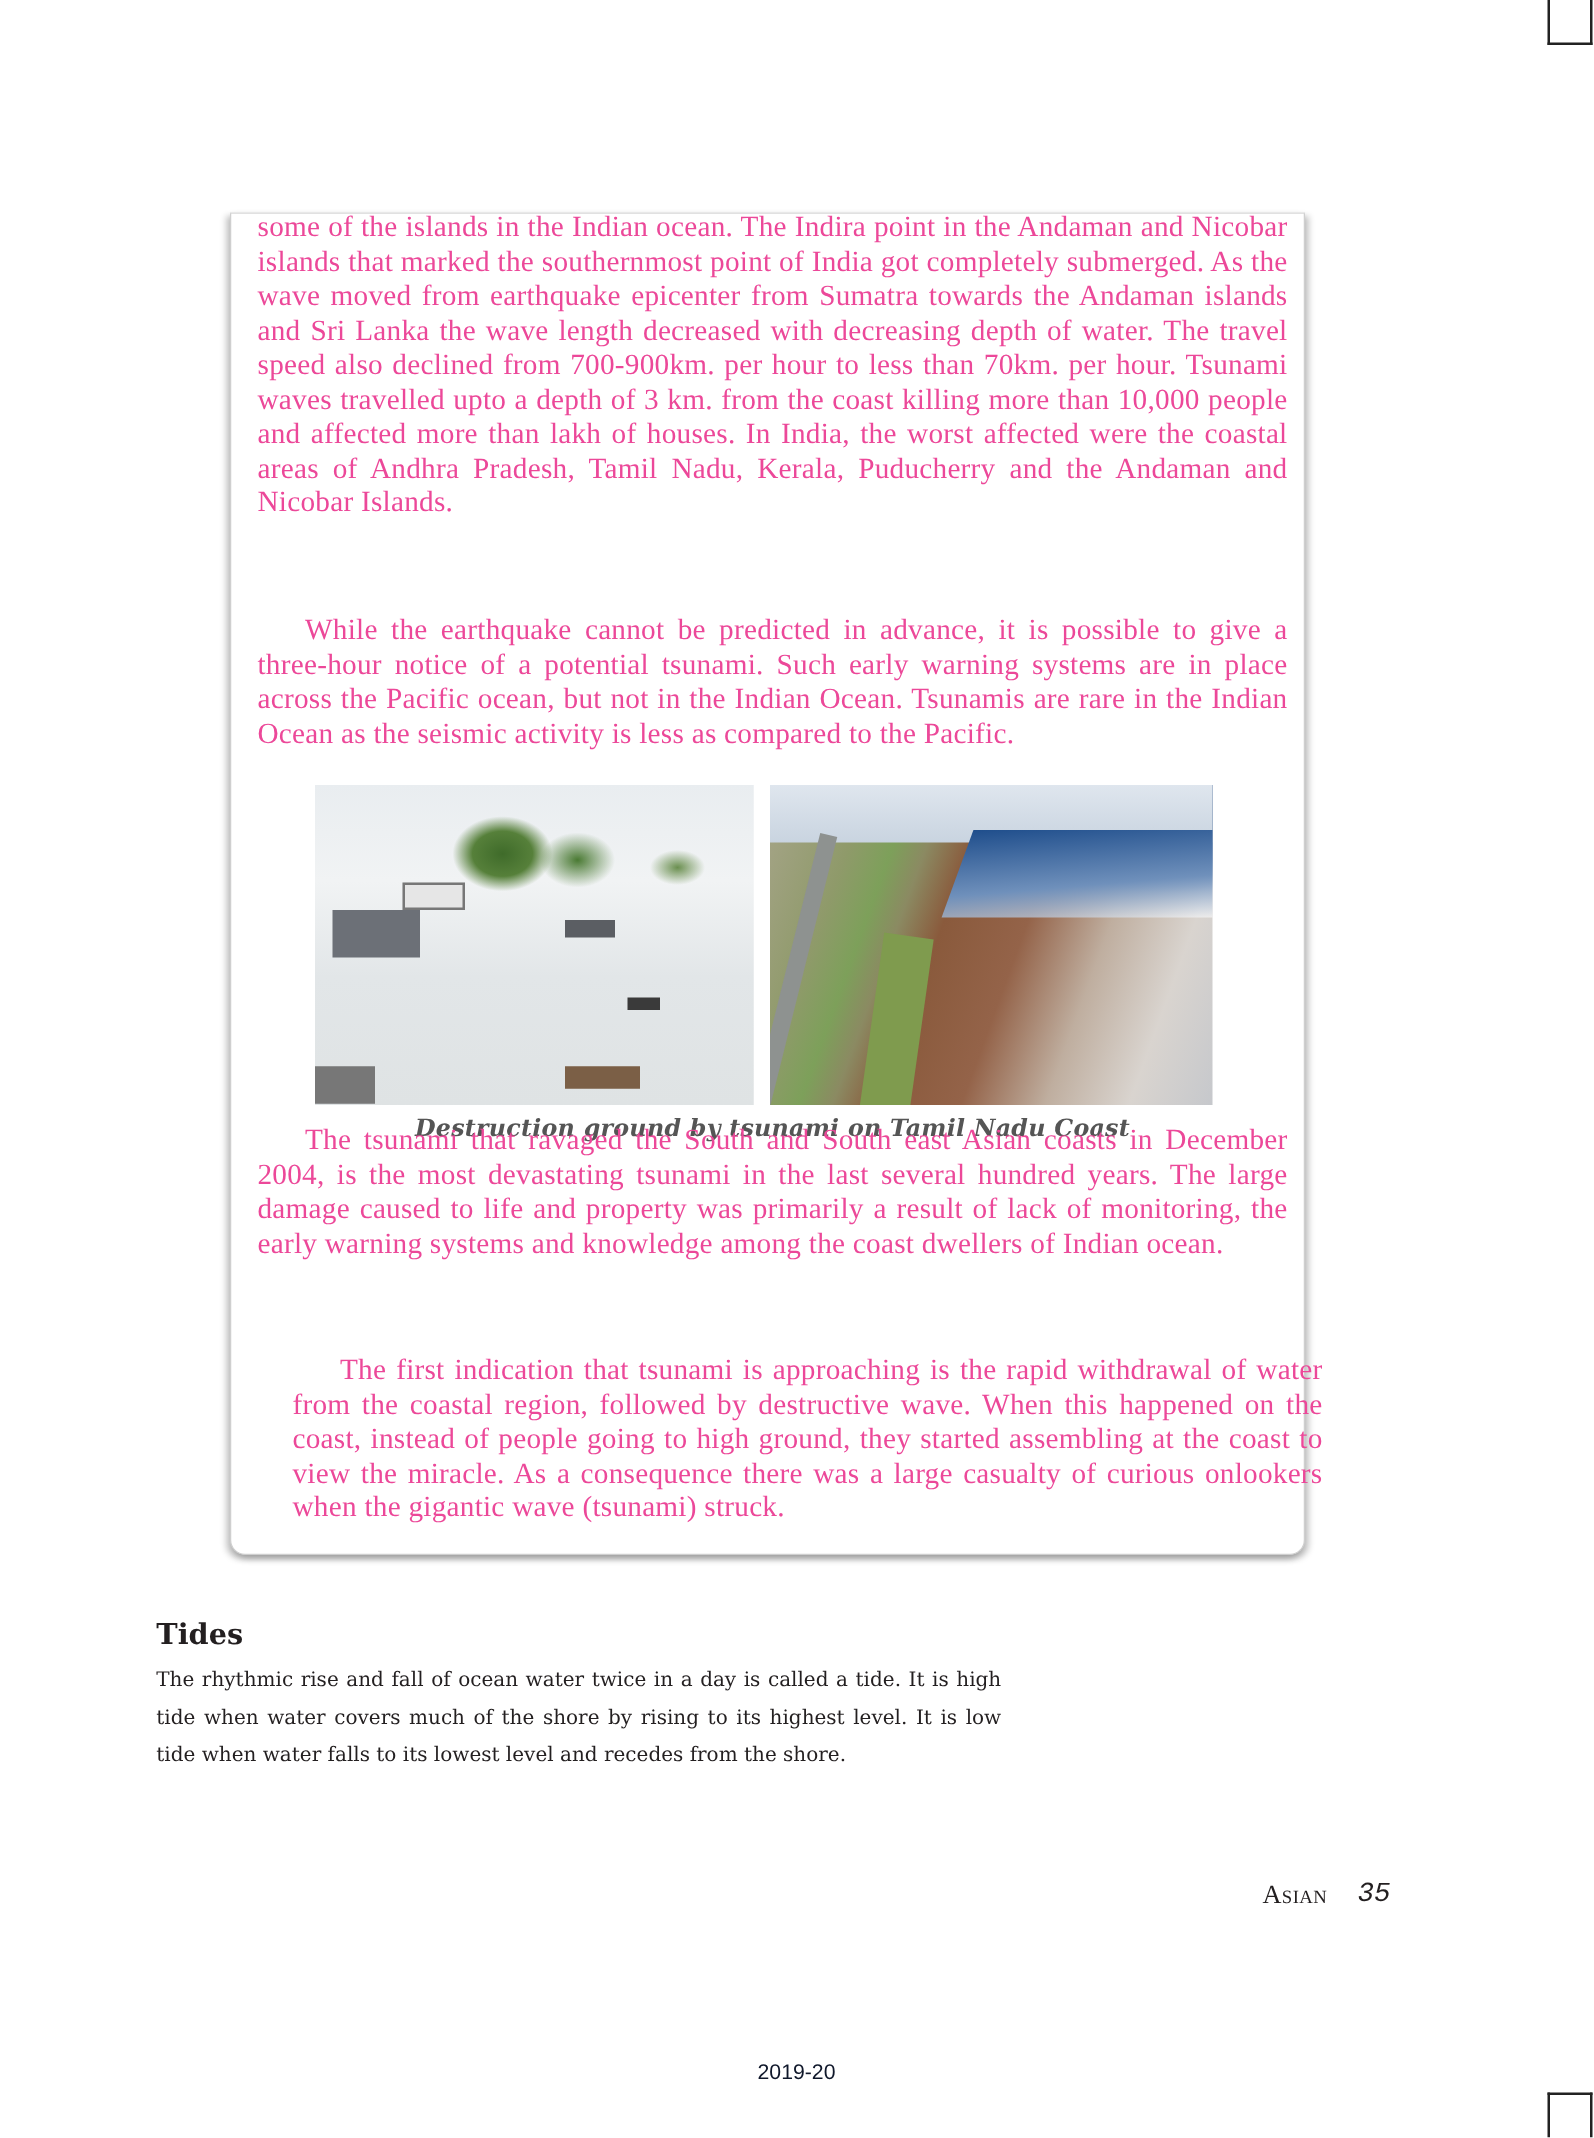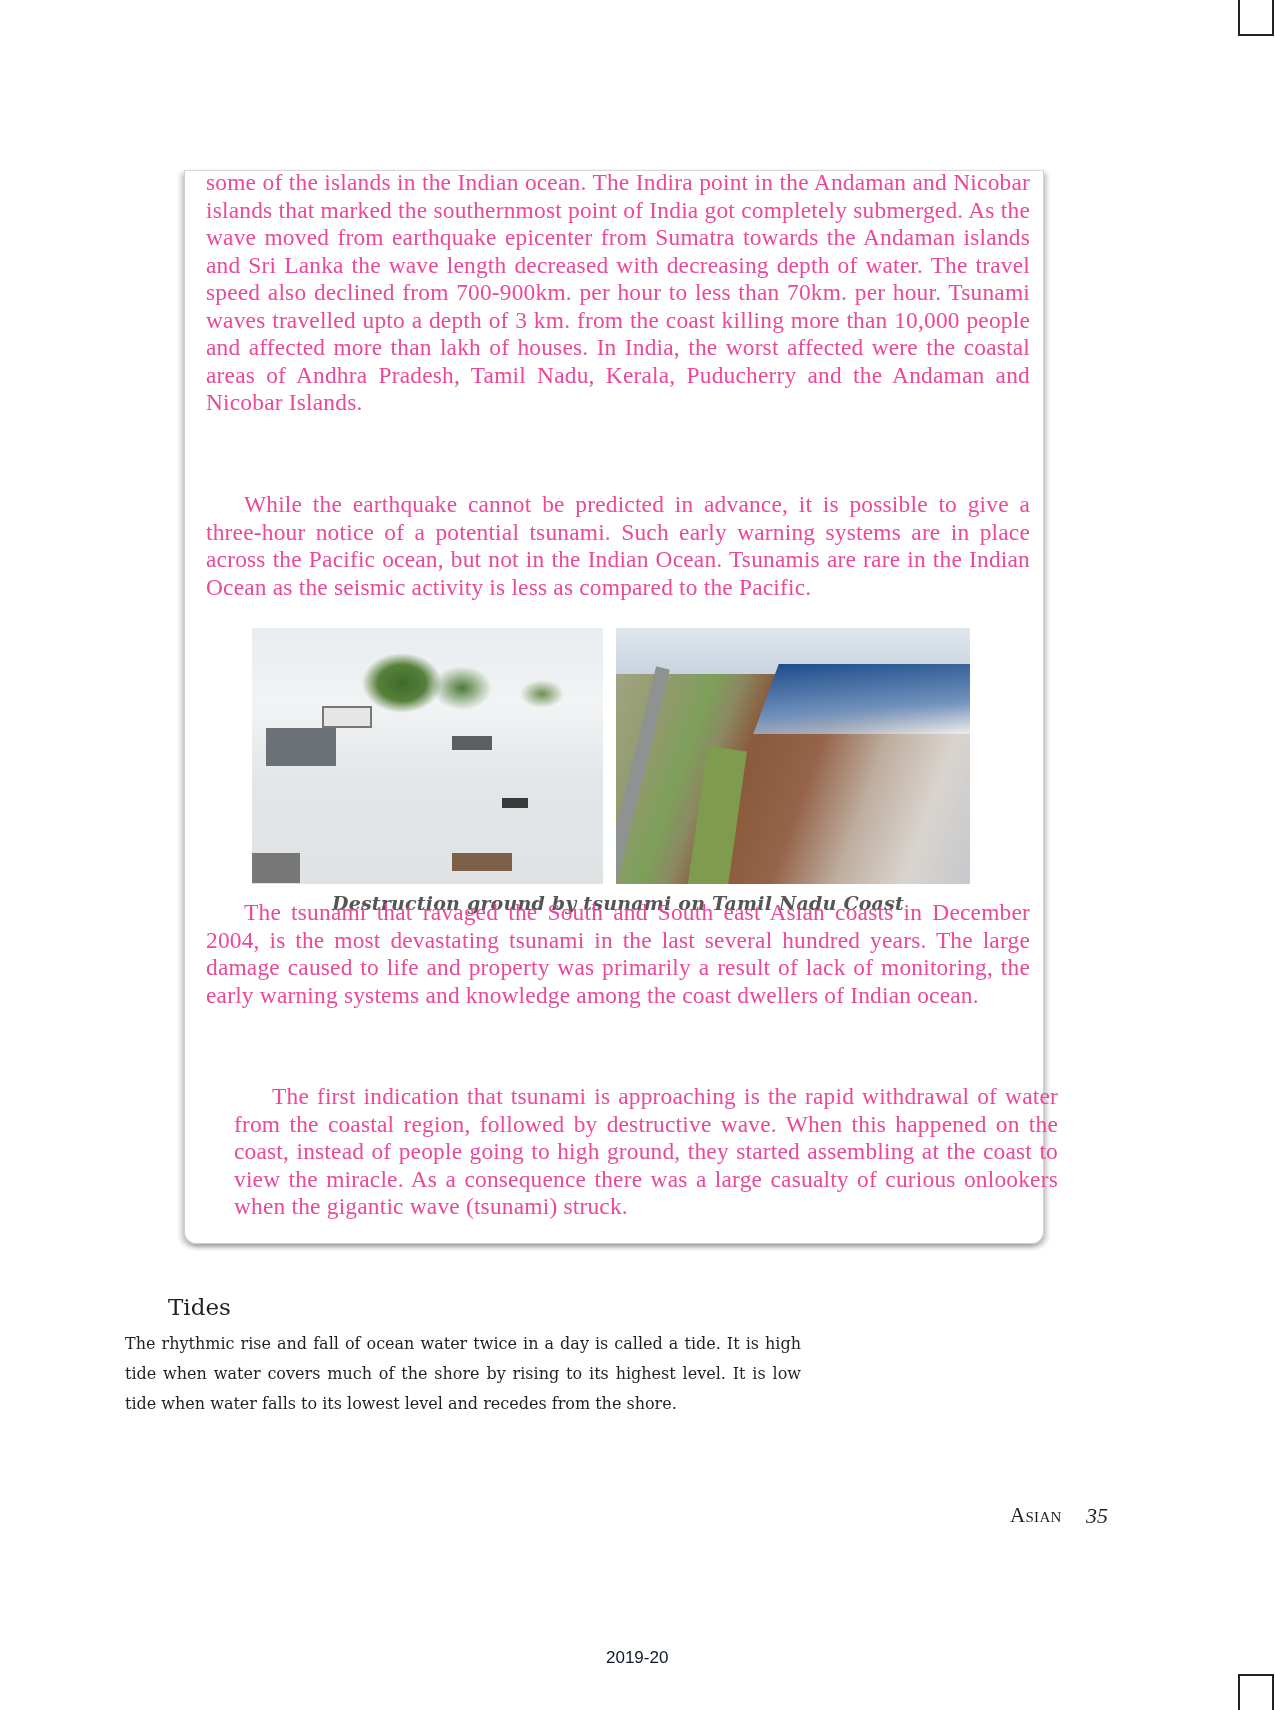--- a/index.html
+++ b/index.html
@@ -72,39 +72,39 @@
     text-align: center;
     font-family: "DejaVu Serif", "Liberation Serif", serif;
     font-style: italic; font-weight: bold;
     font-size: 19px; color: #555;
     letter-spacing: 0.2px;
   }
 
   .heading-tides {
     position: absolute; top: 1294px; left: 125px;
     font-family: "DejaVu Serif", serif;
-    font-weight: normal; font-size: 23px; color: #231f20; margin-left: 43px;
+    font-weight: bold; font-size: 23px; color: #231f20;
   }
   .tides-para {
     position: absolute; top: 1329px; left: 125px; width: 676px;
     font-family: "DejaVu Serif", serif;
     font-size: 16px; line-height: 30px;
     text-align: justify; text-align-last: left;
     color: #231f20;
   }
 
   .footer-chapter {
     position: absolute; top: 1503px; left: 1010px;
     font-family: "Liberation Serif", serif;
     font-variant: small-caps;
     font-size: 21px; color: #231f20; letter-spacing: 0.3px;
   }
   .footer-page {
     position: absolute; top: 1503px; left: 1086px;
-    font-family: Liberation Serif, serif;
+    font-family: Liberation Mono, monospace;
     font-style: italic;
     font-size: 22px; color: #231f20;
   }
   .year {
     position: absolute; top: 1648px; left: 606px;
     font-family: "Liberation Sans", sans-serif;
     font-size: 17px; color: #0f172a;
   }
 </style>
 </head>

